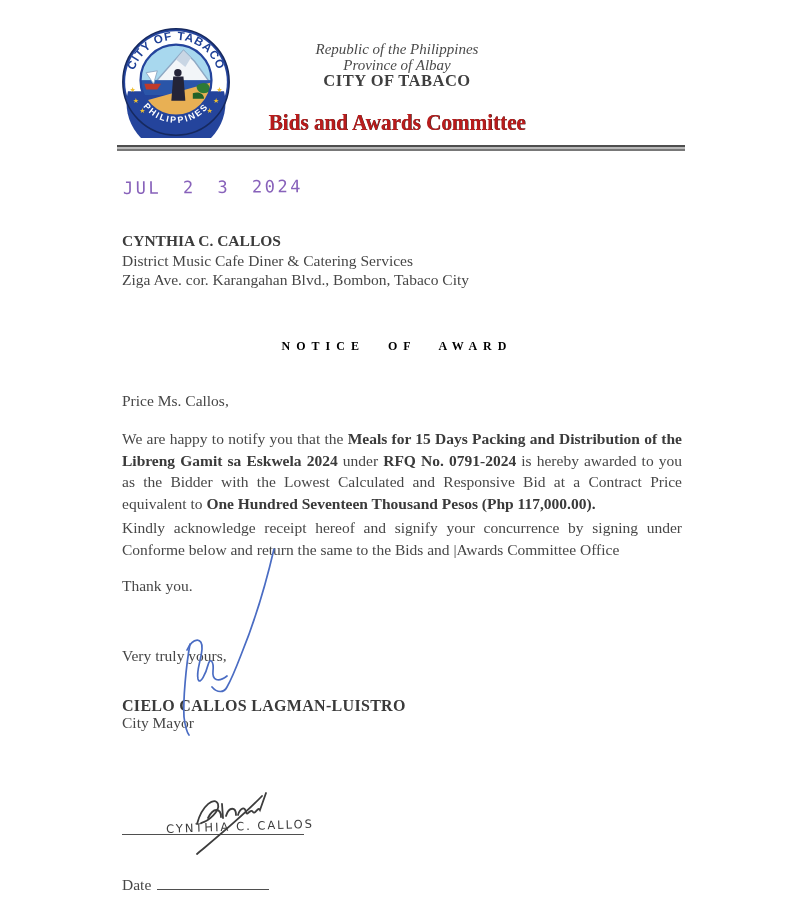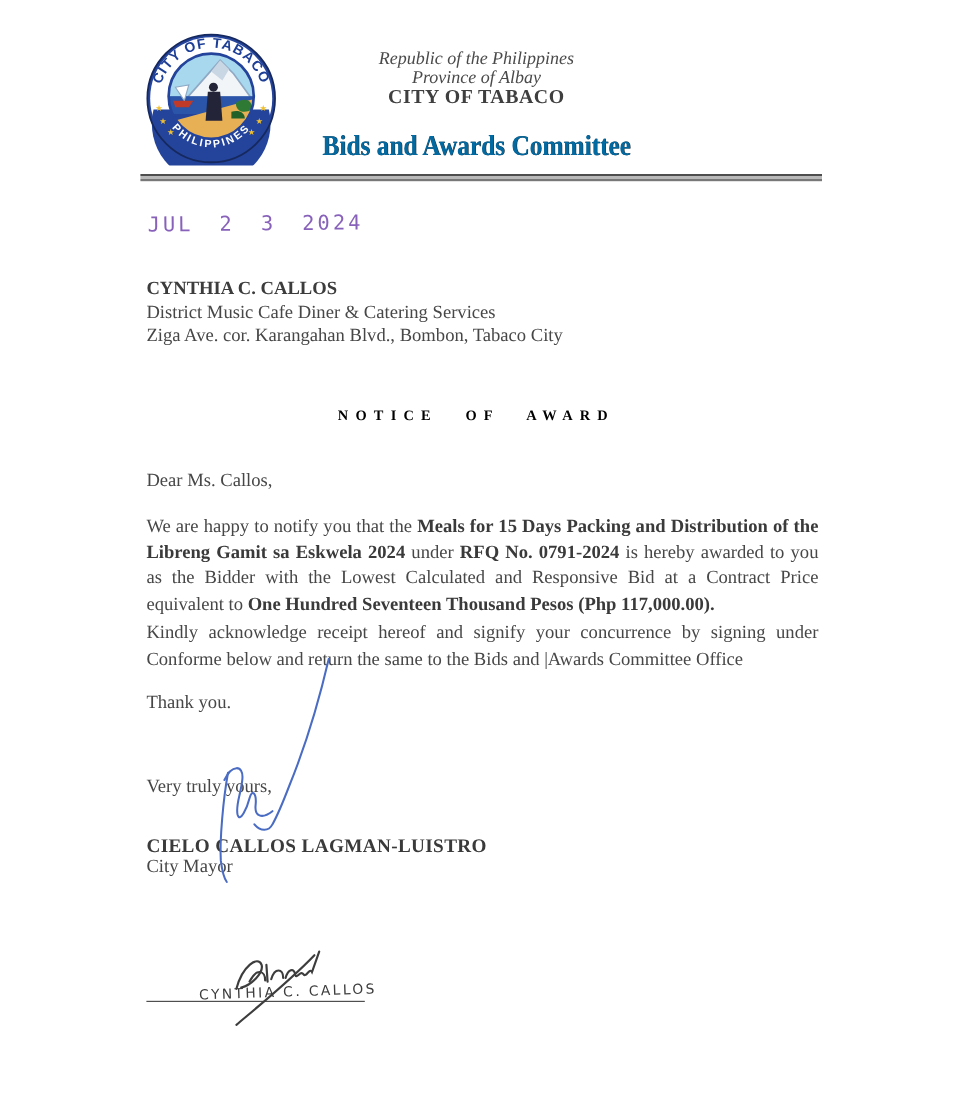--- a/index.html
+++ b/index.html
@@ -11,21 +11,21 @@
     color:#454545;
     overflow:hidden;
   }
   
   .seal{position:absolute;left:116px;top:26px;width:120px;height:112px;}
   .hdr{position:absolute;left:0;right:0;top:41px;text-align:center;line-height:16px;}
   .hdr .l1,.hdr .l2{font-size:15px;color:#4a4a4a;font-style:italic;}
   .hdr .l3{font-size:16.5px;font-weight:bold;color:#3f3f3f;letter-spacing:.5px;}
   .committee{
     position:absolute;left:0;right:0;top:109px;text-align:center;
-    font-size:24px;font-weight:bold;color:#0369a1;
+    font-size:24px;font-weight:bold;color:#b91c1c;
     text-shadow:.5px 0 0 #2f2f2f;
   }
   .committee span{display:inline-block;transform:scaleX(.88);}
   .rule{
     position:absolute;left:117px;top:145px;width:568px;height:6px;
     background:linear-gradient(to bottom,#4e4e4e 0 2px,#b9b9b9 2px 4px,#787878 4px 6px);
   }
   
   .stamp{
     position:absolute;left:123px;top:177px;
@@ -122,32 +122,35 @@
   <div class="stamp">JUL 2 3 2024</div>
 
   <div class="block recipient">
     <div class="rname">CYNTHIA C. CALLOS</div>
     <div>District Music Cafe Diner &amp; Catering Services</div>
     <div>Ziga Ave. cor. Karangahan Blvd., Bombon, Tabaco City</div>
   </div>
 
   <div class="notice-title">NOTICE OF AWARD</div>
 
-  <div class="block salutation">Dear Ms. Callos,</div>
+  <div class="block salutation">Price Ms. Callos,</div>
   <div class="block p1"><span>We are happy to notify you that the </span><b>Meals for 15 Days Packing and Distribution of the Libreng Gamit sa Eskwela 2024</b><span> under </span><b>RFQ No. 0791-2024</b><span> is hereby awarded to you as the Bidder with the Lowest Calculated and Responsive Bid at a Contract Price equivalent to </span><b>One Hundred Seventeen Thousand Pesos (Php 117,000.00).</b></div>
   <div class="block p2">Kindly acknowledge receipt hereof and signify your concurrence by signing under Conforme below and return the same to the Bids and |Awards Committee Office</div>
   <div class="block thanks">Thank you.</div>
   <div class="block valediction">Very truly yours,</div>
 
   <div class="block signer">
     <div class="sname">CIELO CALLOS LAGMAN-LUISTRO</div>
     <div class="stitle">City Mayor</div>
   </div>
 
   <div class="sig-line"></div>
+  <div class="block date-row">
+    <span>Date</span><span class="date-underline"></span>
+  </div>
 
   <svg class="ink" viewBox="0 0 794 923">
     <g fill="none" stroke="#4a6cc3" stroke-width="1.7" stroke-linecap="round">
       <path d="M274,549 C264,592 252,628 241,655 C236,668 231,680 227,687 C224,693 217,693 212,687"></path>
       <path d="M187,650 C193,637 203,637 202,649 C201,661 196,671 198,679 C200,686 206,673 208,665 C210,657 214,661 213,671 C212,680 218,683 227,676"></path>
       <path d="M190,644 C186,666 183,700 184,717 C185,725 186,731 189,735"></path>
     </g>
     <g fill="none" stroke="#3d3d3d" stroke-width="1.8" stroke-linecap="round">
       <path d="M197,824 C202,805 215,796 218,804 C220,811 209,821 201,823"></path>
       <path d="M208,818 C214,806 221,809 221,817 M222,804 L223,818 M226,816 C229,806 236,807 236,815"></path>

